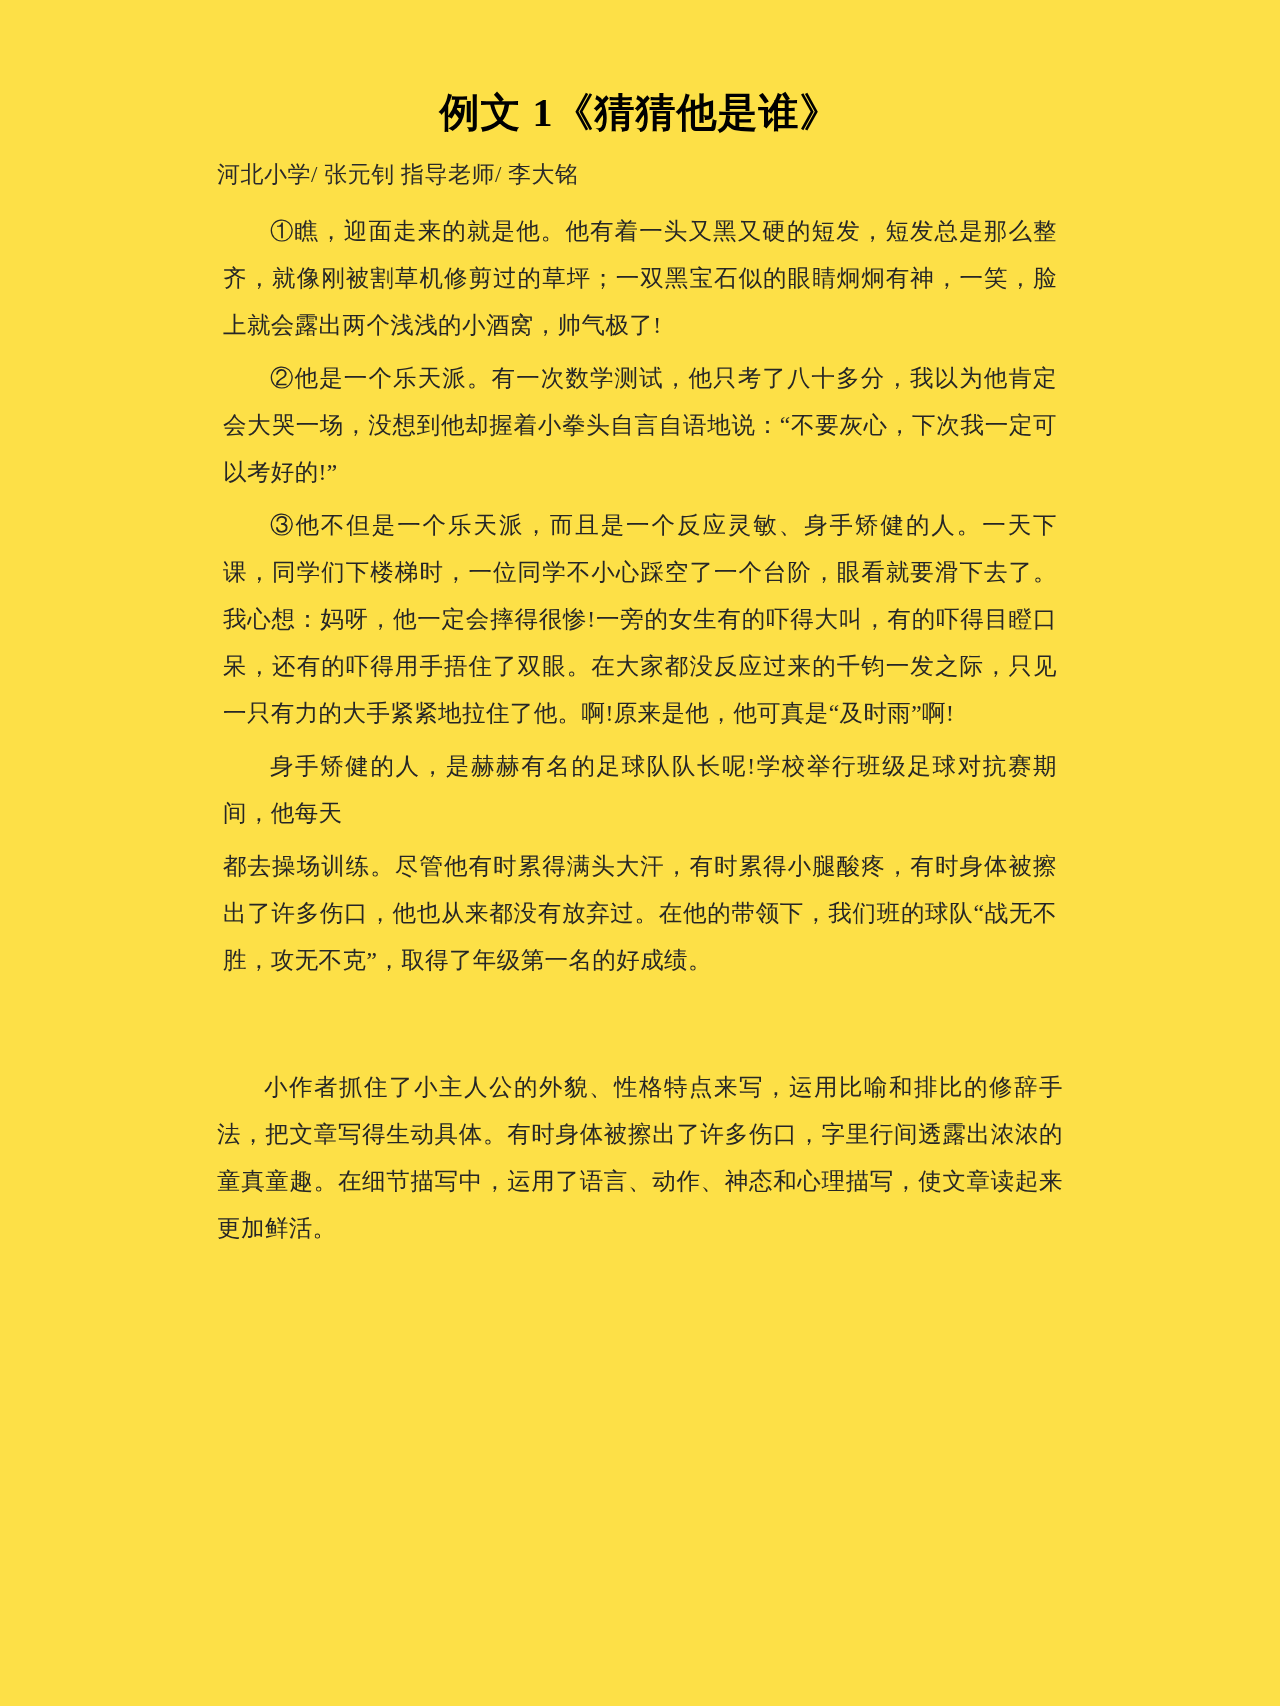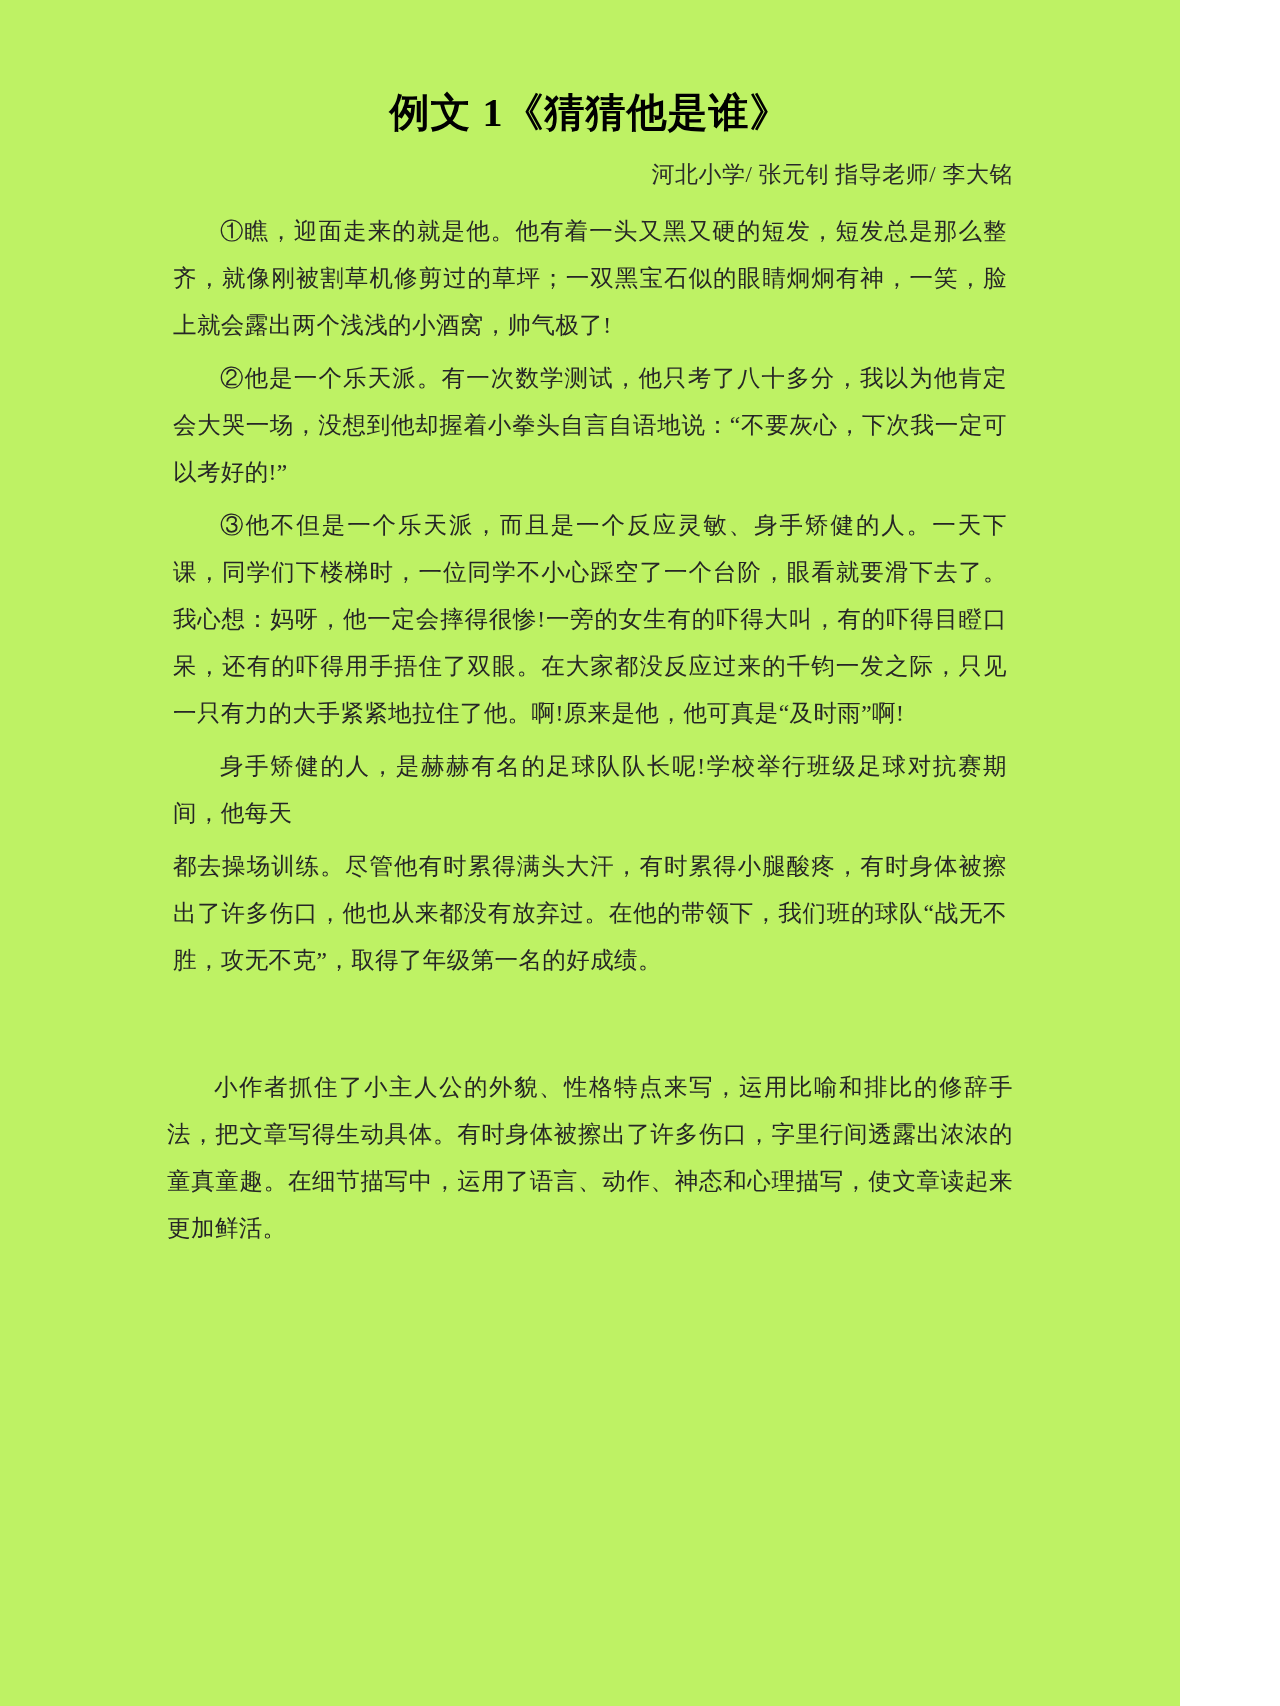--- a/index.html
+++ b/index.html
@@ -8,26 +8,26 @@
     background: #ffffff;
   }
   body {
     width: 1280px;
     min-height: 1706px;
     font-family: "Liberation Serif", "DejaVu Serif", serif;
     color: #1a1a1a;
     -webkit-font-smoothing: antialiased;
   }
   .page {
-    width: 1180px;
+    width: 1280px;
     min-height: 1706px;
     box-sizing: border-box;
     padding: 0;
     position: relative;
-    background: #bef264;
+    background: #fde047;
   }
   .content {
     width: 846px;
     margin: 0 auto;
     padding-top: 88px;
   }
 
   
   .doc-title {
     font-family: "Liberation Serif", "DejaVu Serif", serif;
@@ -35,21 +35,21 @@
     font-size: 40px;
     line-height: 1.25;
     text-align: center;
     letter-spacing: 1px;
     color: #000000;
     margin: 0 0 22px 0;
   }
   .byline {
     font-size: 23px;
     line-height: 1.3;
-    text-align: right;
+    text-align: left;
     color: #2a2a2a;
     margin: 0 0 18px 0;
     letter-spacing: 0.5px;
   }
 
   
   .para {
     font-size: 23.5px;
     line-height: 47px;
     text-align: justify;

